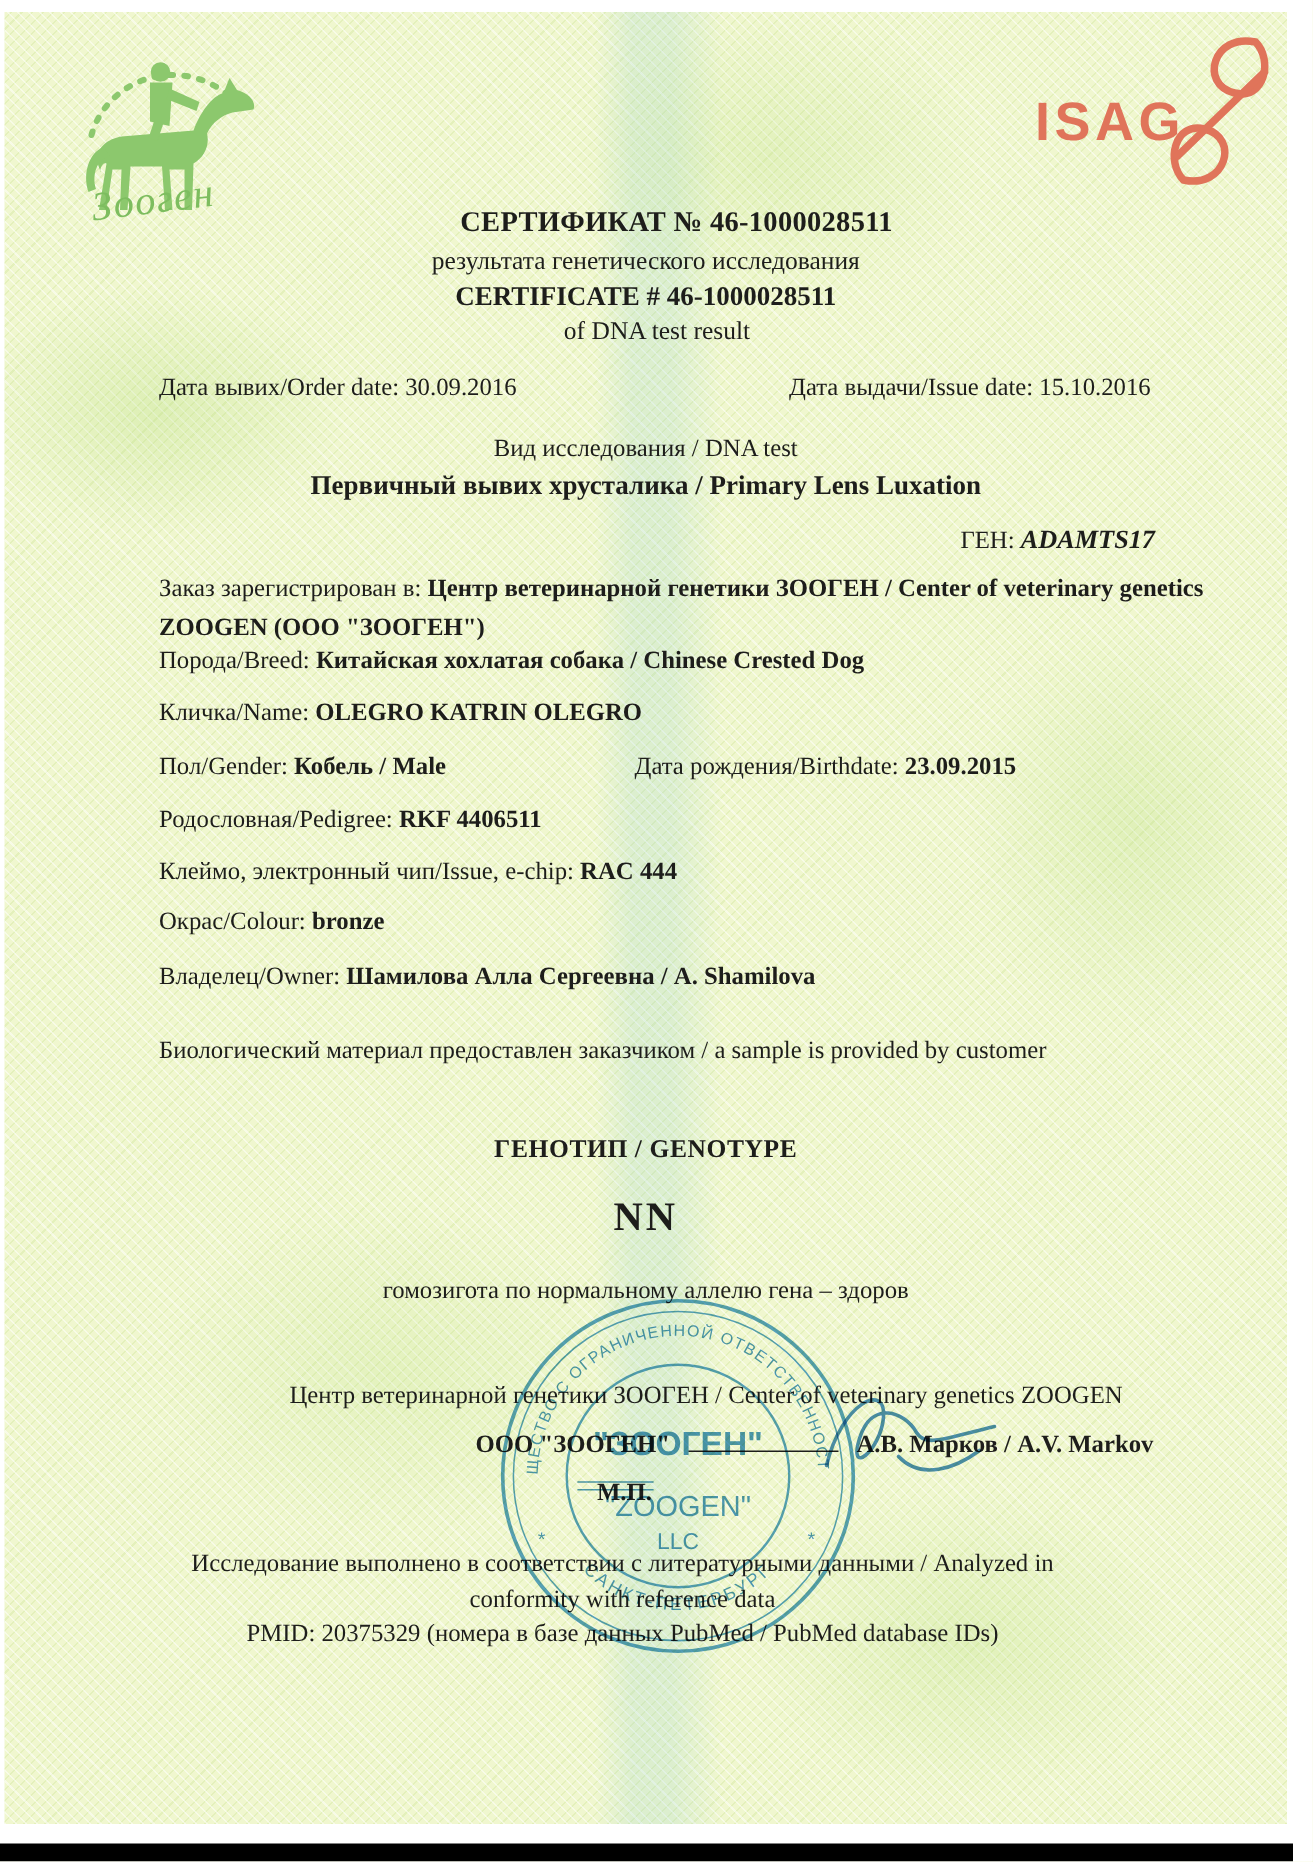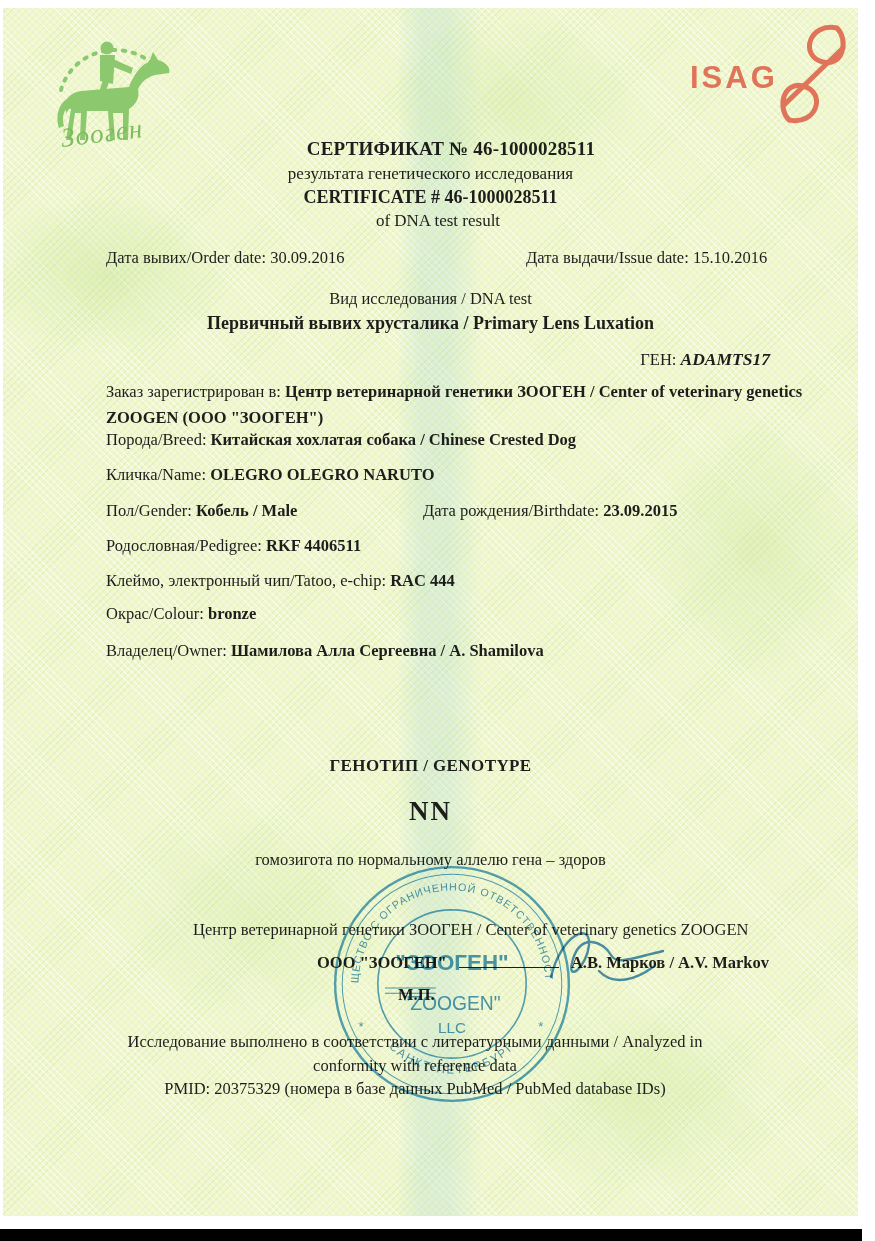--- a/index.html
+++ b/index.html
@@ -33,21 +33,21 @@
   .gene-val { font-weight:bold; font-style:italic; font-size:17.5px; }
   .nn { font-size:27px; font-weight:bold; letter-spacing:2px; }
   .gh { font-size:17px; font-weight:bold; letter-spacing:.4px; }
   .sig-line { display:inline-block; width:100px; border-bottom:1.6px solid #1d1d1b; height:14px; margin:0 8px; }
   .zoogen-script {
     font-style:italic; font-size:27px; color:#7dbd5f;
     transform:rotate(-7deg); letter-spacing:1px;
   }
   .isag-text {
     font-family:"Liberation Sans","DejaVu Sans",sans-serif;
-    font-weight:bold; font-size:31px; color:#e0745a; letter-spacing:3px;
+    font-weight:bold; font-size:36px; color:#e0745a; letter-spacing:3px;
   }
   .stamp-wrap { mix-blend-mode:multiply; opacity:.85; }
   .footer-block { width:640px; line-height:23.5px;text-align:center; }
   .black-bar { position:absolute; left:0; top:1229px; width:862px; height:12px; background:#000; }
 </style>
 </head>
 <body>
 
 <div class="paper">
 
@@ -113,47 +113,48 @@
     <span>Заказ зарегистрирован в:</span>
     <span class="b">Центр ветеринарной генетики ЗООГЕН / Center of veterinary genetics ZOOGEN (ООО "ЗООГЕН")</span>
   </div>
 
   <div class="abs t" style="top:422px; left:103px;">
     <span>Порода/Breed:</span>
     <span class="b">Китайская хохлатая собака / Chinese Crested Dog</span>
   </div>
   <div class="abs t" style="top:457px; left:103px;">
     <span>Кличка/Name:</span>
-    <span class="b">OLEGRO OLEGRO NARUTO</span>
+    <span class="b">OLEGRO KATRIN OLEGRO</span>
   </div>
   <div class="abs t" style="top:493px; left:103px;">
     <span>Пол/Gender:</span>
     <span class="b">Кобель / Male</span>
   </div>
   <div class="abs t" style="top:493px; left:420px;">
     <span>Дата рождения/Birthdate:</span>
     <span class="b">23.09.2015</span>
   </div>
   <div class="abs t" style="top:528px; left:103px;">
     <span>Родословная/Pedigree:</span>
     <span class="b">RKF 4406511</span>
   </div>
   <div class="abs t" style="top:563px; left:103px;">
-    <span>Клеймо, электронный чип/Tatoo, e-chip:</span>
+    <span>Клеймо, электронный чип/Issue, e-chip:</span>
     <span class="b">RAC 444</span>
   </div>
   <div class="abs t" style="top:596px; left:103px;">
     <span>Окрас/Colour:</span>
     <span class="b">bronze</span>
   </div>
   <div class="abs t" style="top:633px; left:103px;">
     <span>Владелец/Owner:</span>
     <span class="b">Шамилова Алла Сергеевна / A. Shamilova</span>
   </div>
 
+  <div class="abs t" style="top:682px; left:103px;">Биологический материал предоставлен заказчиком / a sample is provided by customer</div>
 
   <div class="abs center gh" style="top:748px;">ГЕНОТИП / GENOTYPE</div>
   <div class="abs center t" style="top:842px;">гомозигота по нормальному аллелю гена – здоров</div>
   <div class="abs center nn" style="top:788px;">NN</div>
 
   <div class="abs t" style="top:912px; left:190px;">Центр ветеринарной генетики ЗООГЕН / Center of veterinary genetics ZOOGEN</div>
   <div class="abs t" style="top:945px; left:314px; white-space:nowrap;">
     <span class="b">ООО "ЗООГЕН"</span>
     <span class="sig-line"></span>
     <span class="b">А.В. Марков / A.V. Markov</span>

